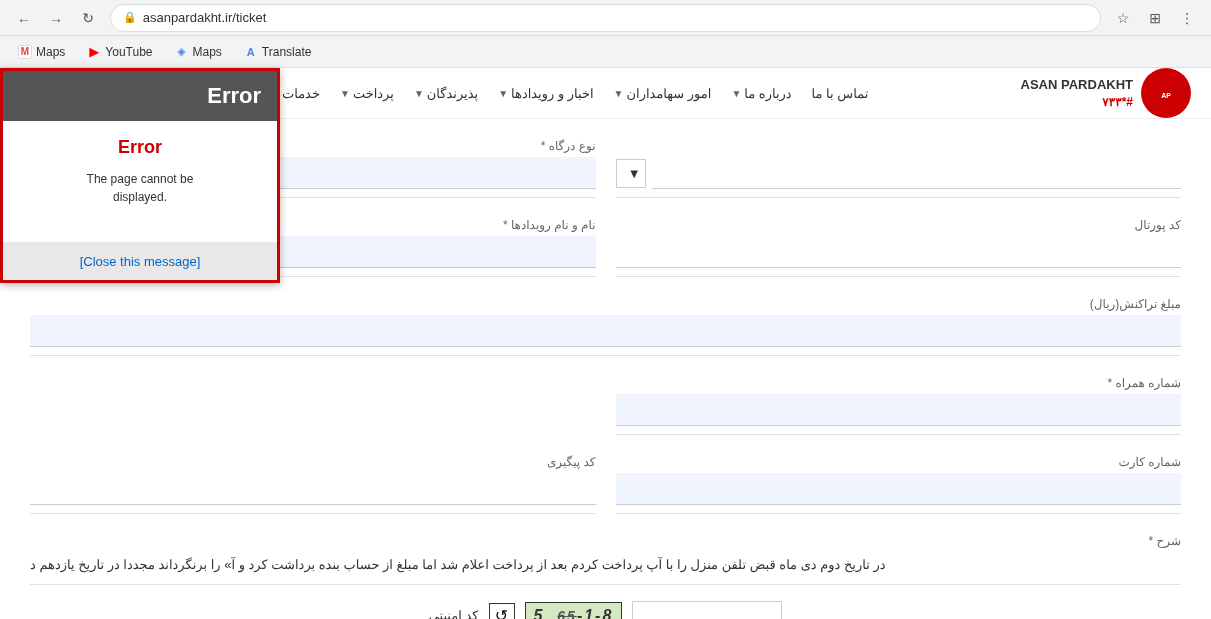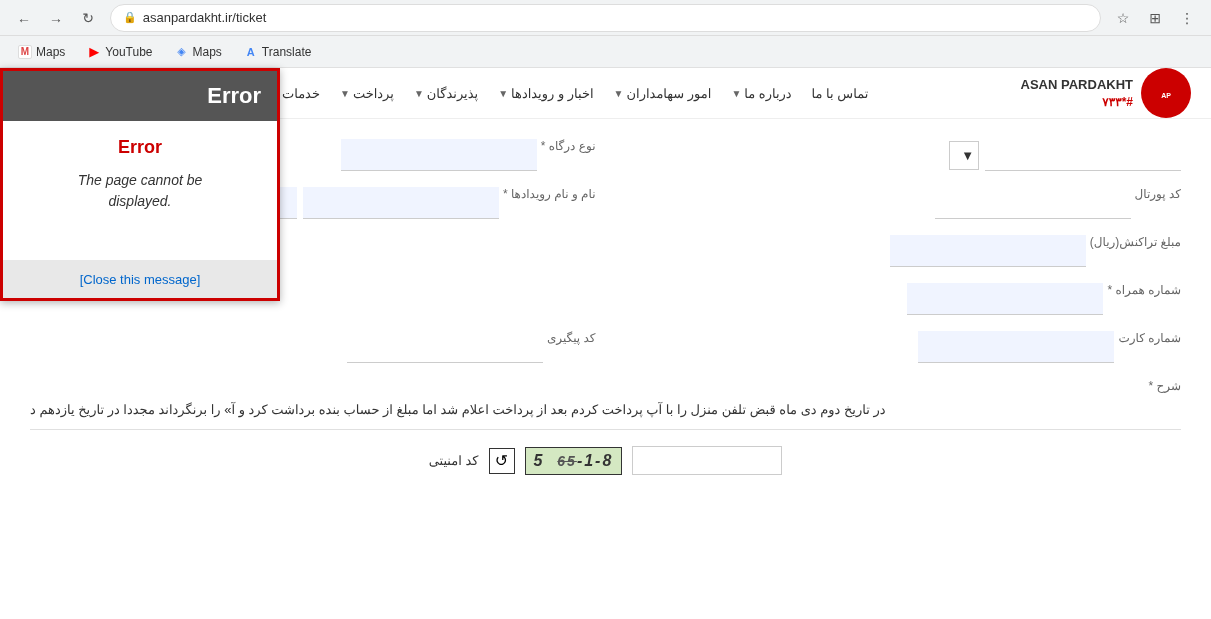--- a/index.html
+++ b/index.html
@@ -105,25 +105,24 @@
       padding: 16px;
       text-align: center;
     }
     .error-title {
       color: #cc0000;
       font-size: 18px;
       font-weight: bold;
       margin-bottom: 12px;
     }
     .error-message {
-      font-size: 14px;
+      font-size: 12px;
       color: #333;
       line-height: 1.5;
-      margin-bottom: 32px;
-      font-style: italic;
+      margin-bottom: 20px;
     }
     .error-footer {
       background: #e8e8e8;
       padding: 10px 16px;
       text-align: center;
     }
     .close-link {
       color: #0066cc;
       font-size: 13px;
       cursor: pointer;
@@ -203,20 +202,21 @@
     }
     .form-row {
       display: flex;
       gap: 20px;
       margin-bottom: 16px;
       align-items: flex-end;
     }
     .form-group {
       flex: 1;
       display: flex;
+      flex-direction: column;
       gap: 4px;
     }
     .form-label {
       font-size: 12px;
       color: #666;
       text-align: right;
     }
     .form-input {
       border: none;
       border-bottom: 1px solid #ccc;

